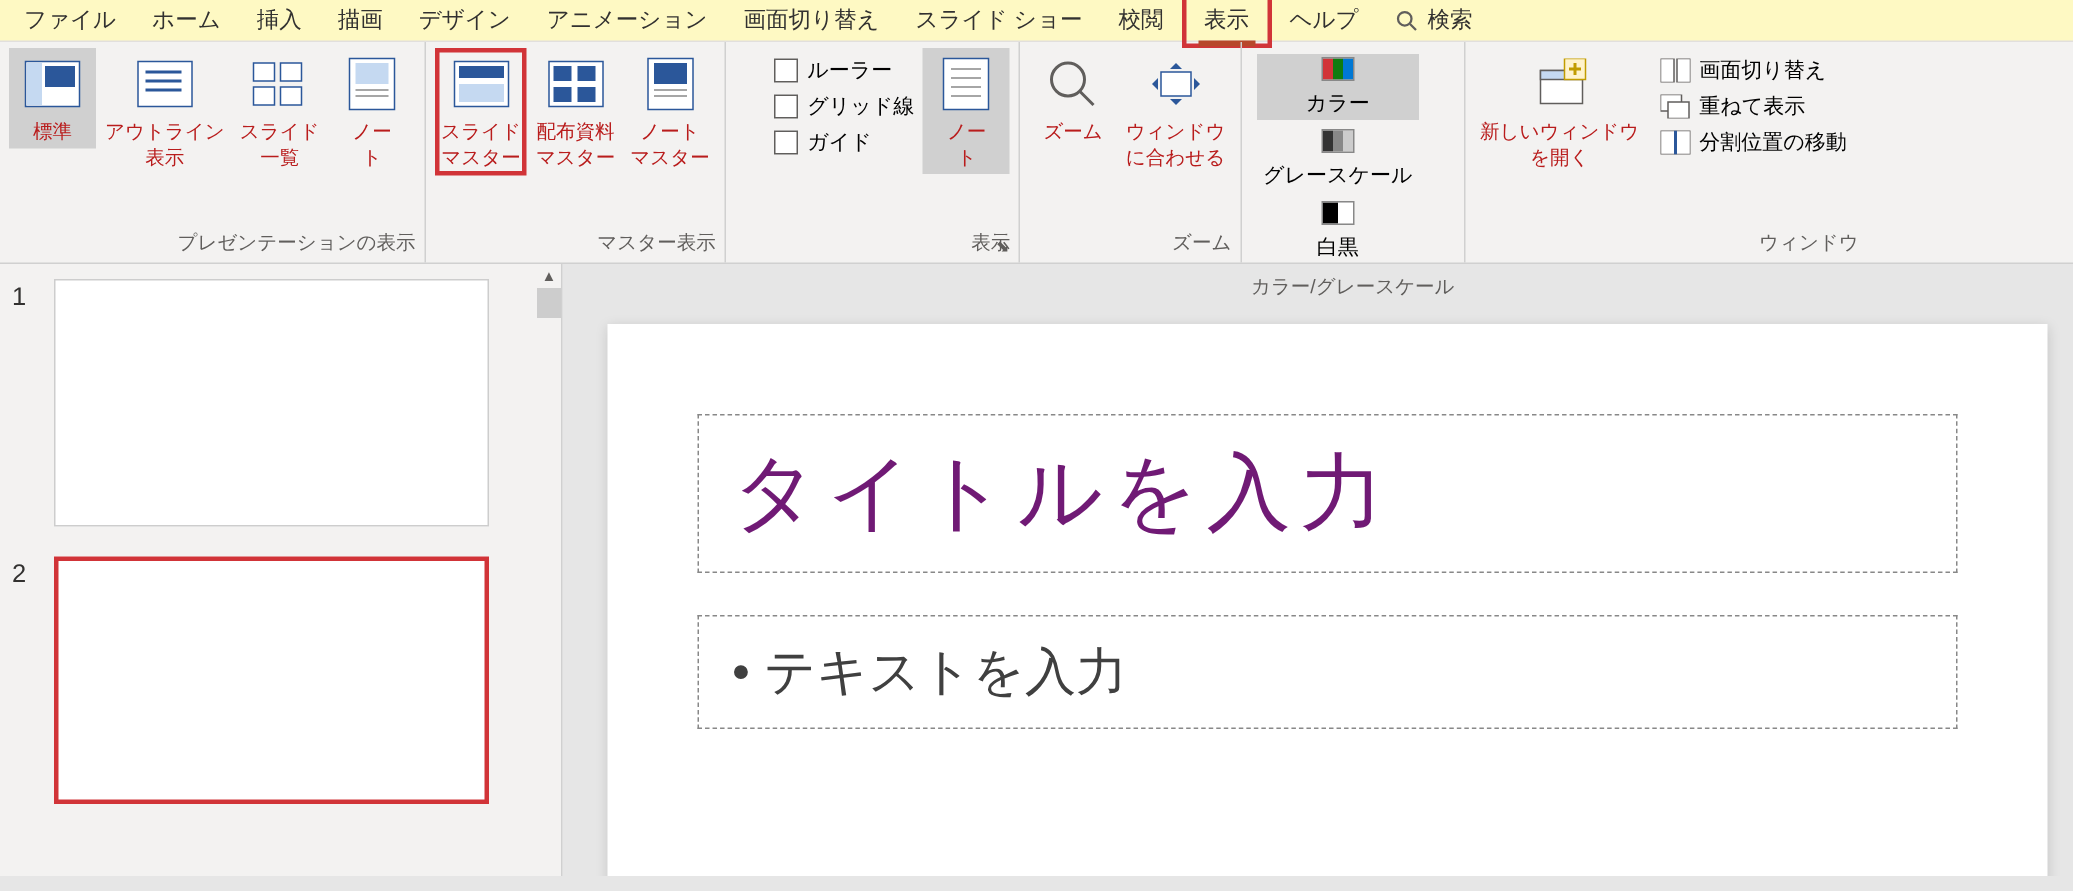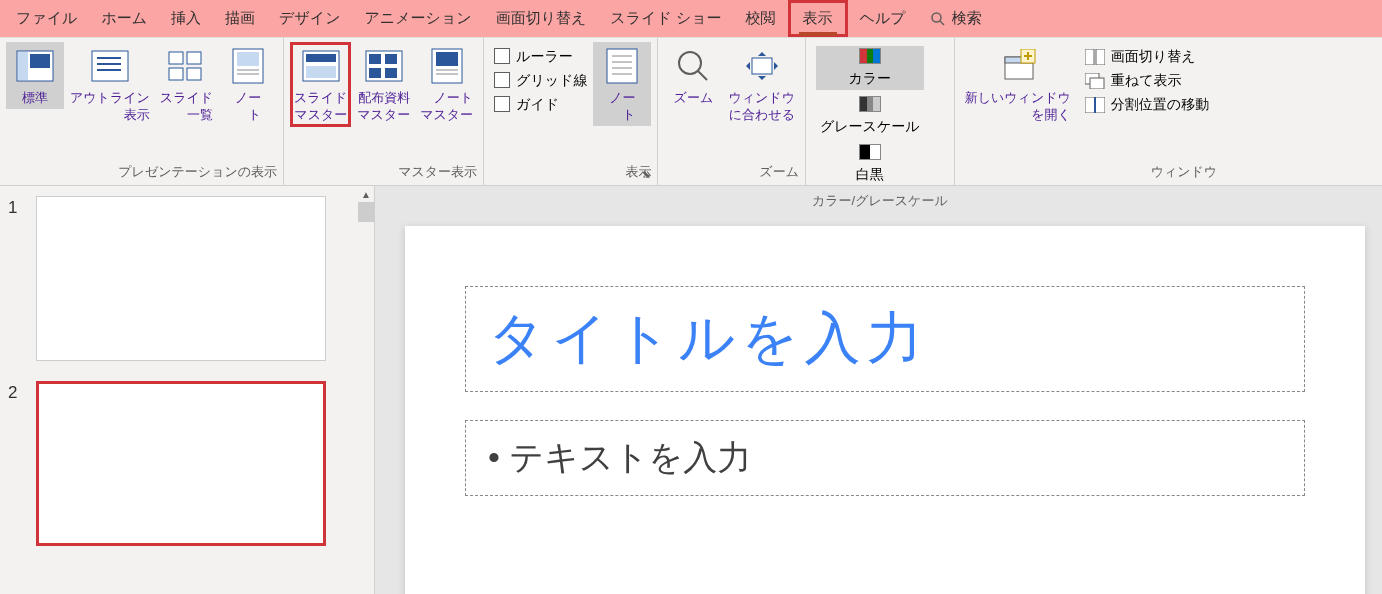--- a/index.html
+++ b/index.html
@@ -1,38 +1,38 @@
 <!DOCTYPE html>
 <html><head>
   <meta charset="utf-8">
   <style>
     * { margin: 0; padding: 0; box-sizing: border-box; font-family: "Yu Gothic UI", "Meiryo", sans-serif; }
     body { background: #e6e6e6; width: 1382px; height: 594px; overflow: hidden; }
     
-    .menubar { display: flex; align-items: center; height: 38px; background: #fca5a5; padding: 0 4px; border-bottom: 1px solid #e1dfdd; }
+    .menubar { display: flex; align-items: center; height: 28px; background: #fef9c3; padding: 0 4px; border-bottom: 1px solid #e1dfdd; }
     .menu-item { padding: 6px 12px; font-size: 15px; color: #323130; cursor: pointer; }
     .menu-item.active { position: relative; }
     .menu-item.active::after { content: ''; position: absolute; left: 8px; right: 8px; bottom: -2px; height: 4px; background: #b7472a; }
     .menu-item.highlighted { border: 3px solid #d13438; }
     .search-item { display: flex; align-items: center; gap: 6px; }
     
     .ribbon { display: flex; height: 148px; background: #f3f2f1; border-bottom: 1px solid #d0d0d0; }
     .ribbon-group { display: flex; flex-direction: column; padding: 4px 6px 2px; border-right: 1px solid #d0d0d0; position: relative; }
     .ribbon-group-content { display: flex; flex: 1; align-items: flex-start; gap: 2px; }
     .ribbon-group-label { text-align: right; font-size: 13px; color: #605e5c; padding: 2px 0; }
     .launcher { position: absolute; right: 4px; bottom: 4px; width: 14px; height: 14px; font-size: 11px; color: #605e5c; display: flex; align-items: center; justify-content: center; }
     
     .big-btn { display: flex; flex-direction: column; align-items: center; justify-content: flex-start; padding: 4px 4px 2px; cursor: pointer; min-width: 58px; }
     .big-btn.selected { background: #d0d0d0; }
     .big-btn.highlighted { border: 3px solid #d13438; padding: 1px 1px 0; }
     .big-btn-icon { width: 44px; height: 40px; display: flex; align-items: center; justify-content: center; margin-bottom: 4px; }
-    .big-btn-label { font-size: 13px; text-align: right; line-height: 1.3; color: #4c1d95; white-space: pre-line; }
+    .big-btn-label { font-size: 13px; text-align: center; line-height: 1.3; color: #b91c1c; white-space: pre-line; }
     
     .check-list { display: flex; flex-direction: column; gap: 6px; padding: 6px 4px; }
-    .check-item { display: flex; gap: 6px; font-size: 14px; }
+    .check-item { display: flex; align-items: center; gap: 6px; font-size: 14px; margin-left: 22px; }
     .check-box { width: 16px; height: 16px; border: 1px solid #605e5c; background: white; }
     
     .color-list { display: flex; flex-direction: column; gap: 4px; padding: 4px; }
     .color-item { display: flex; align-items: center; gap: 6px; font-size: 14px; padding: 2px 4px; flex-direction: column; }
     .color-item.selected { background: #d0d0d0; }
     .color-swatch { width: 22px; height: 16px; border: 1px solid #888; }
     
     .window-list { display: flex; flex-direction: column; gap: 2px; padding: 4px; }
     .window-item { display: flex; align-items: center; gap: 6px; font-size: 14px; padding: 2px 4px; }
     .wicon { width: 20px; height: 16px; display: flex; align-items: center; justify-content: center; }
@@ -44,21 +44,21 @@
     .scroll-up { position: absolute; top: 0; width: 16px; height: 16px; display: flex; align-items: center; justify-content: center; font-size: 10px; color: #605e5c; }
     
     .slide-thumb-row { display: flex; gap: 10px; margin-bottom: 20px; }
     .slide-num { font-size: 17px; color: #323130; padding-top: 2px; width: 18px; }
     .slide-thumb { width: 290px; height: 165px; background: white; border: 1px solid #cdcdcd; }
     .slide-thumb.selected { border: 3px solid #d13438; }
     
     .editor { flex: 1; background: #e6e6e6; padding: 40px 0 0 30px; overflow: hidden; }
     .slide-canvas { background: white; width: 960px; height: 540px; box-shadow: 0 2px 8px rgba(0,0,0,0.15); padding: 60px 60px; }
     .text-box { border: 1px dashed #888; padding: 14px 22px; margin-bottom: 28px; }
-    .title-text { font-size: 56px; font-weight: 300; color: #3b82f6; letter-spacing: 6px; }
+    .title-text { font-size: 56px; font-weight: 300; color: #701a75; letter-spacing: 6px; }
     .body-text { font-size: 34px; color: #404040; }
     
     svg { display: block; }
   </style>
 </head>
 <body>
 
 <div class="menubar">
   <div class="menu-item">ファイル</div>
   <div class="menu-item">ホーム</div>

